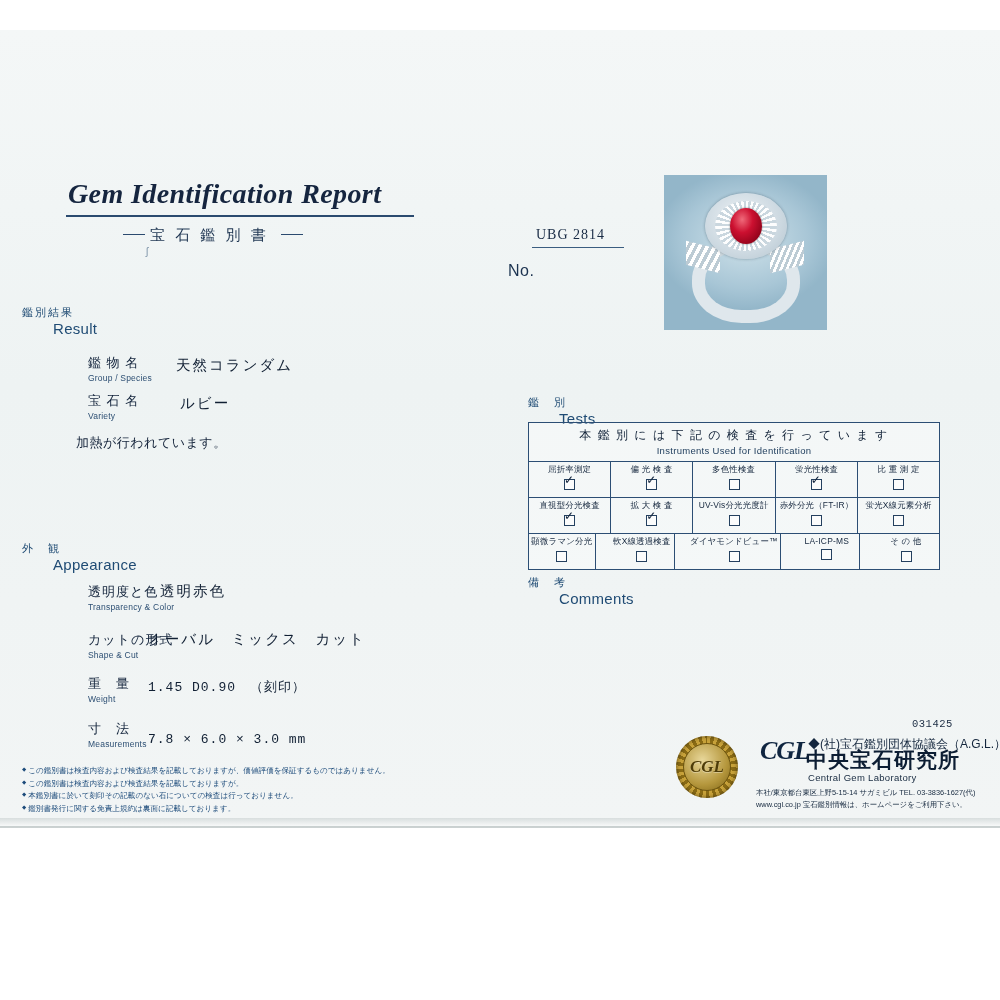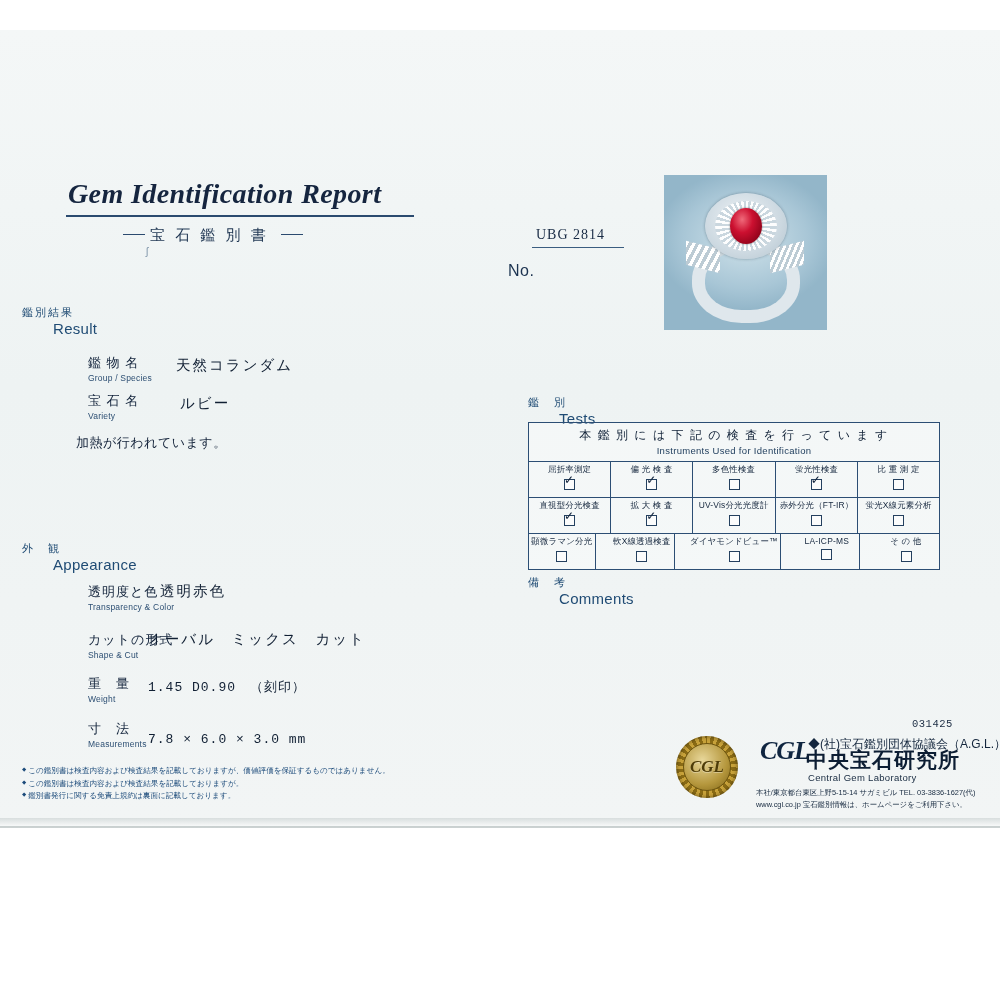--- a/index.html
+++ b/index.html
@@ -597,20 +597,21 @@
     </div>
 
     <div class="sec" style="left:528px; top:546px;">
       <span class="jp">備　考</span>
       <span class="en">Comments</span>
     </div>
 
     <div class="disclaimer">
       <div>この鑑別書は検査内容および検査結果を記載しておりますが、価値評価を保証するものではありません。</div>
       <div>この鑑別書は検査内容および検査結果を記載しておりますが。</div>
+      <div>本鑑別書に於いて刻印その記載のない石についての検査は行っておりません。</div>
       <div>鑑別書発行に関する免責上規約は裏面に記載しております。</div>
     </div>
 
     <div class="serial">031425</div>
 
     <div class="seal">
       <div class="outer"></div>
       <div class="inner"></div>
       <div class="txt">CGL</div>
     </div>

